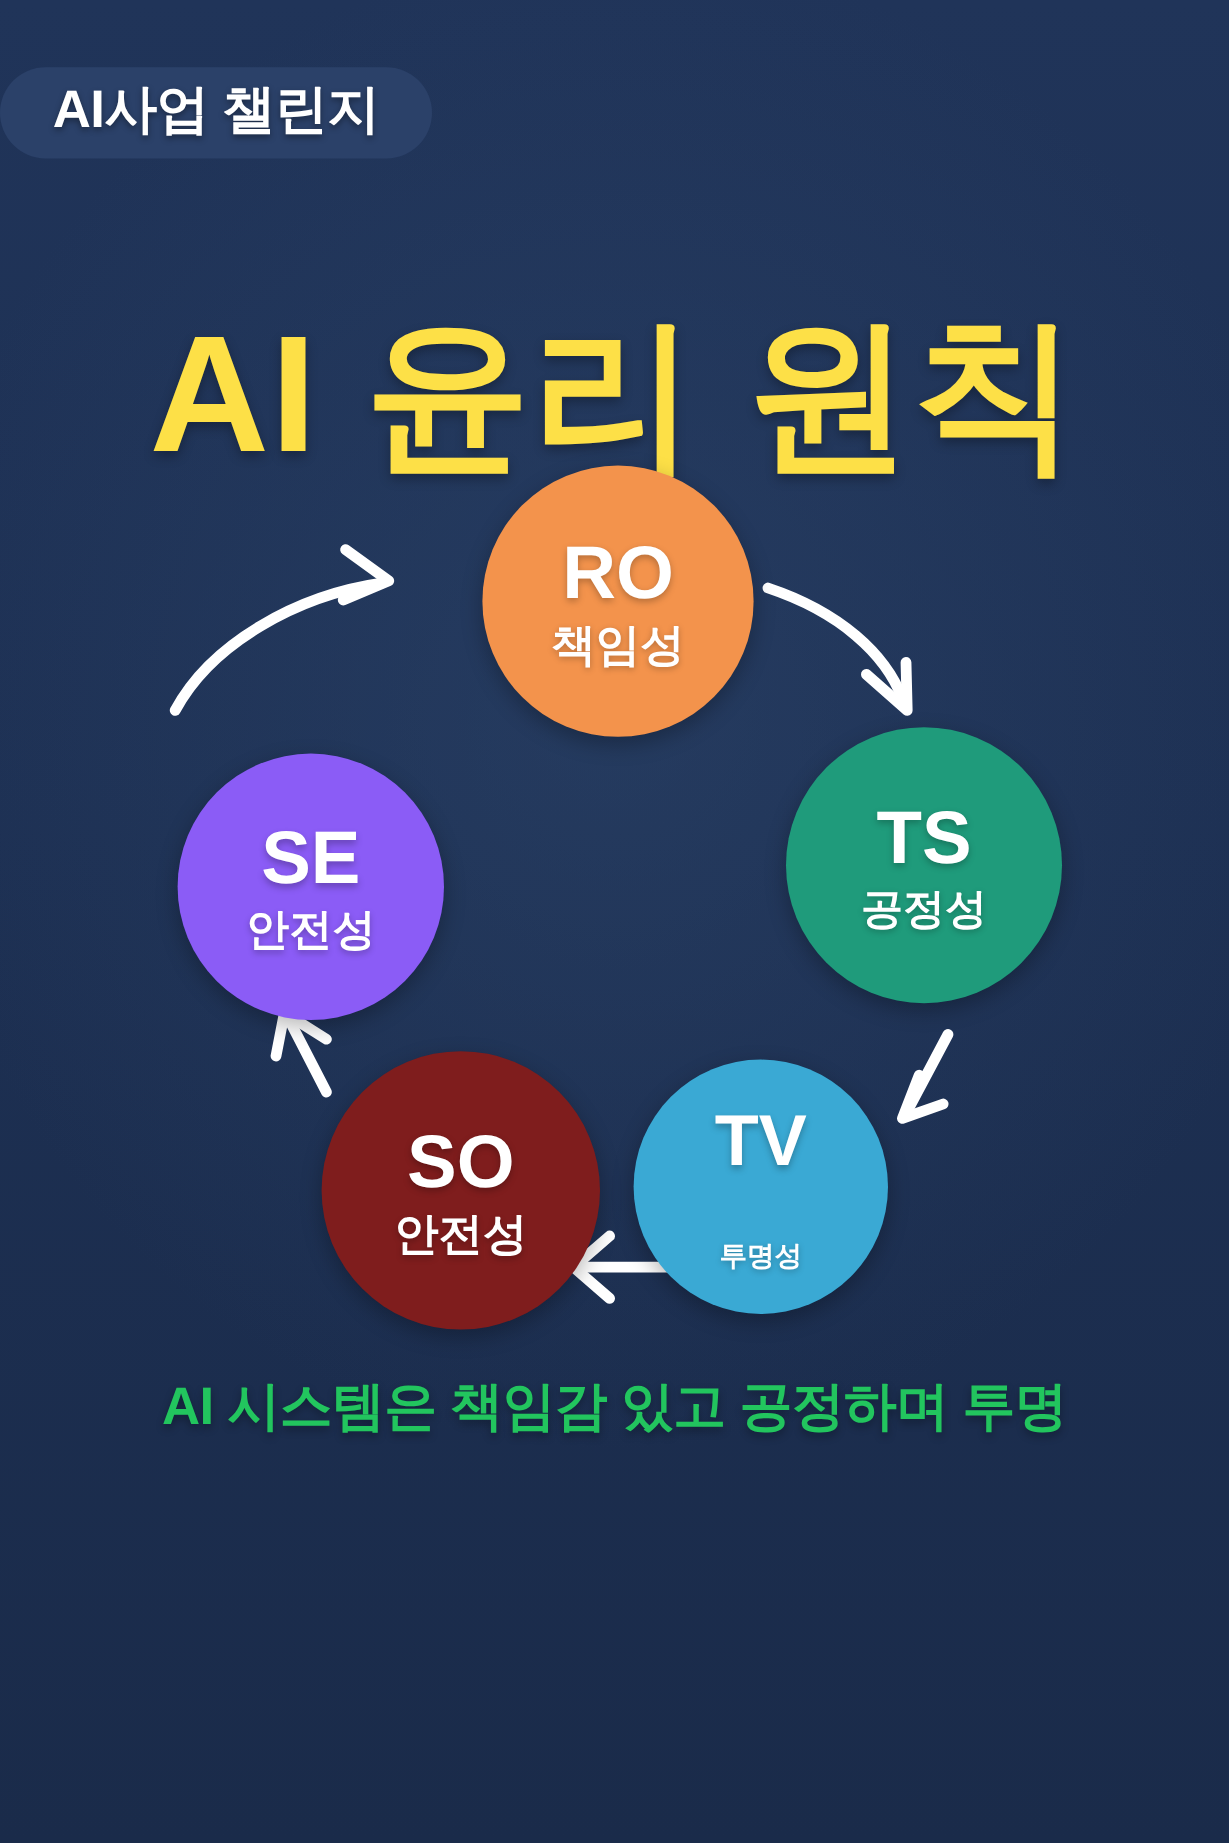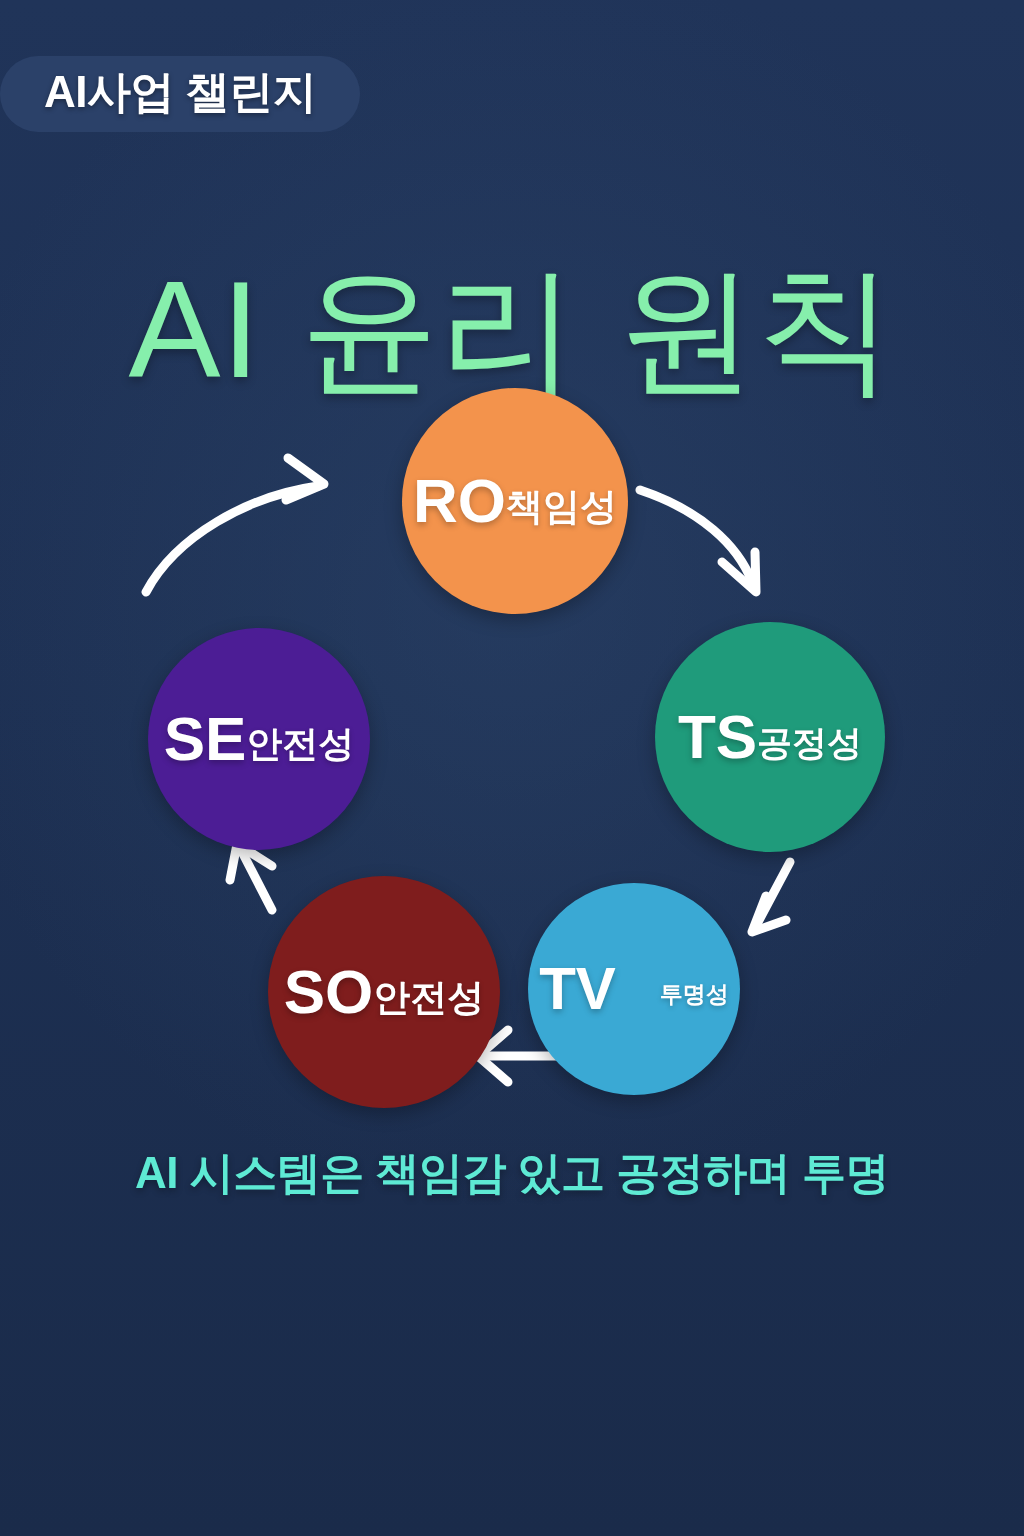--- a/index.html
+++ b/index.html
@@ -55,23 +55,23 @@
 
   .title-wrap {
     position: absolute;
     top: 168px;
     left: 0;
     right: 0;
     display: flex;
     justify-content: center;
   }
   .title {
-    color: #86efac;
+    color: #fde047;
     font-size: 138px;
-    font-weight: normal;
+    font-weight: bold;
     line-height: 1;
     letter-spacing: 1px;
     white-space: nowrap;
     text-shadow: 0 4px 10px rgba(0,0,0,0.30);
   }
 
   
   .diagram {
     position: absolute;
     left: 0;
@@ -82,21 +82,21 @@
   .arrows-layer {
     position: absolute;
     left: 0; top: 0;
     width: 1024px;
     height: 760px;
   }
   .node {
     position: absolute;
     border-radius: 50%;
     display: flex;
-    flex-direction: row;
+    flex-direction: column;
     align-items: center;
     justify-content: center;
     box-shadow: 0 6px 18px rgba(0,0,0,0.28);
   }
   .node .code {
     color: #ffffff;
     font-weight: bold;
     line-height: 1;
     text-shadow: 0 3px 6px rgba(0,0,0,0.26);
   }
@@ -106,21 +106,21 @@
     line-height: 1;
     margin-top: 10px;
     text-shadow: 0 2px 5px rgba(0,0,0,0.26);
   }
 
   
   #node-ro { left: 402px; top: 18px;  width: 226px; height: 226px; }
   #node-ro .code { font-size: 62px; }
   #node-ro .ko   { font-size: 37px; }
 
-  #node-ts { left: 655px; top: 252px; width: 230px; height: 230px; }
+  #node-ts { left: 655px; top: 236px; width: 230px; height: 230px; }
   #node-ts .code { font-size: 62px; }
   #node-ts .ko   { font-size: 35px; }
 
   #node-tv { left: 528px; top: 513px; width: 212px; height: 212px; gap: 44px; }
   #node-tv .code { font-size: 60px; }
   #node-tv .ko   { font-size: 23px; }
 
   #node-so { left: 268px; top: 506px; width: 232px; height: 232px; }
   #node-so .code { font-size: 62px; }
   #node-so .ko   { font-size: 37px; }
@@ -129,21 +129,21 @@
   #node-se .code { font-size: 62px; }
   #node-se .ko   { font-size: 36px; }
 
   
   .caption {
     position: absolute;
     left: 0;
     right: 0;
     top: 1140px;
     text-align: center;
-    color: #5eead4;
+    color: #22c55e;
     font-size: 44px;
     font-weight: bold;
     line-height: 1.48;
     letter-spacing: -0.5px;
     text-shadow: 0 3px 7px rgba(0,0,0,0.32);
   }
   .caption .line { display: block; }
 </style>
 </head>
 <body>
@@ -203,21 +203,21 @@
     <div class="node" id="node-tv" style="background:#3aa9d4">
       <span class="code">TV</span>
       <span class="ko">투명성</span>
     </div>
 
     <div class="node" id="node-so" style="background:#7f1d1d">
       <span class="code">SO</span>
       <span class="ko">안전성</span>
     </div>
 
-    <div class="node" id="node-se" style="background:#4c1d95">
+    <div class="node" id="node-se" style="background:#8b5cf6">
       <span class="code">SE</span>
       <span class="ko">안전성</span>
     </div>
 
   </div>
 
   <div class="caption">
     <span class="line">AI 시스템은 책임감 있고 공정하며 투명</span>
   </div>
 

